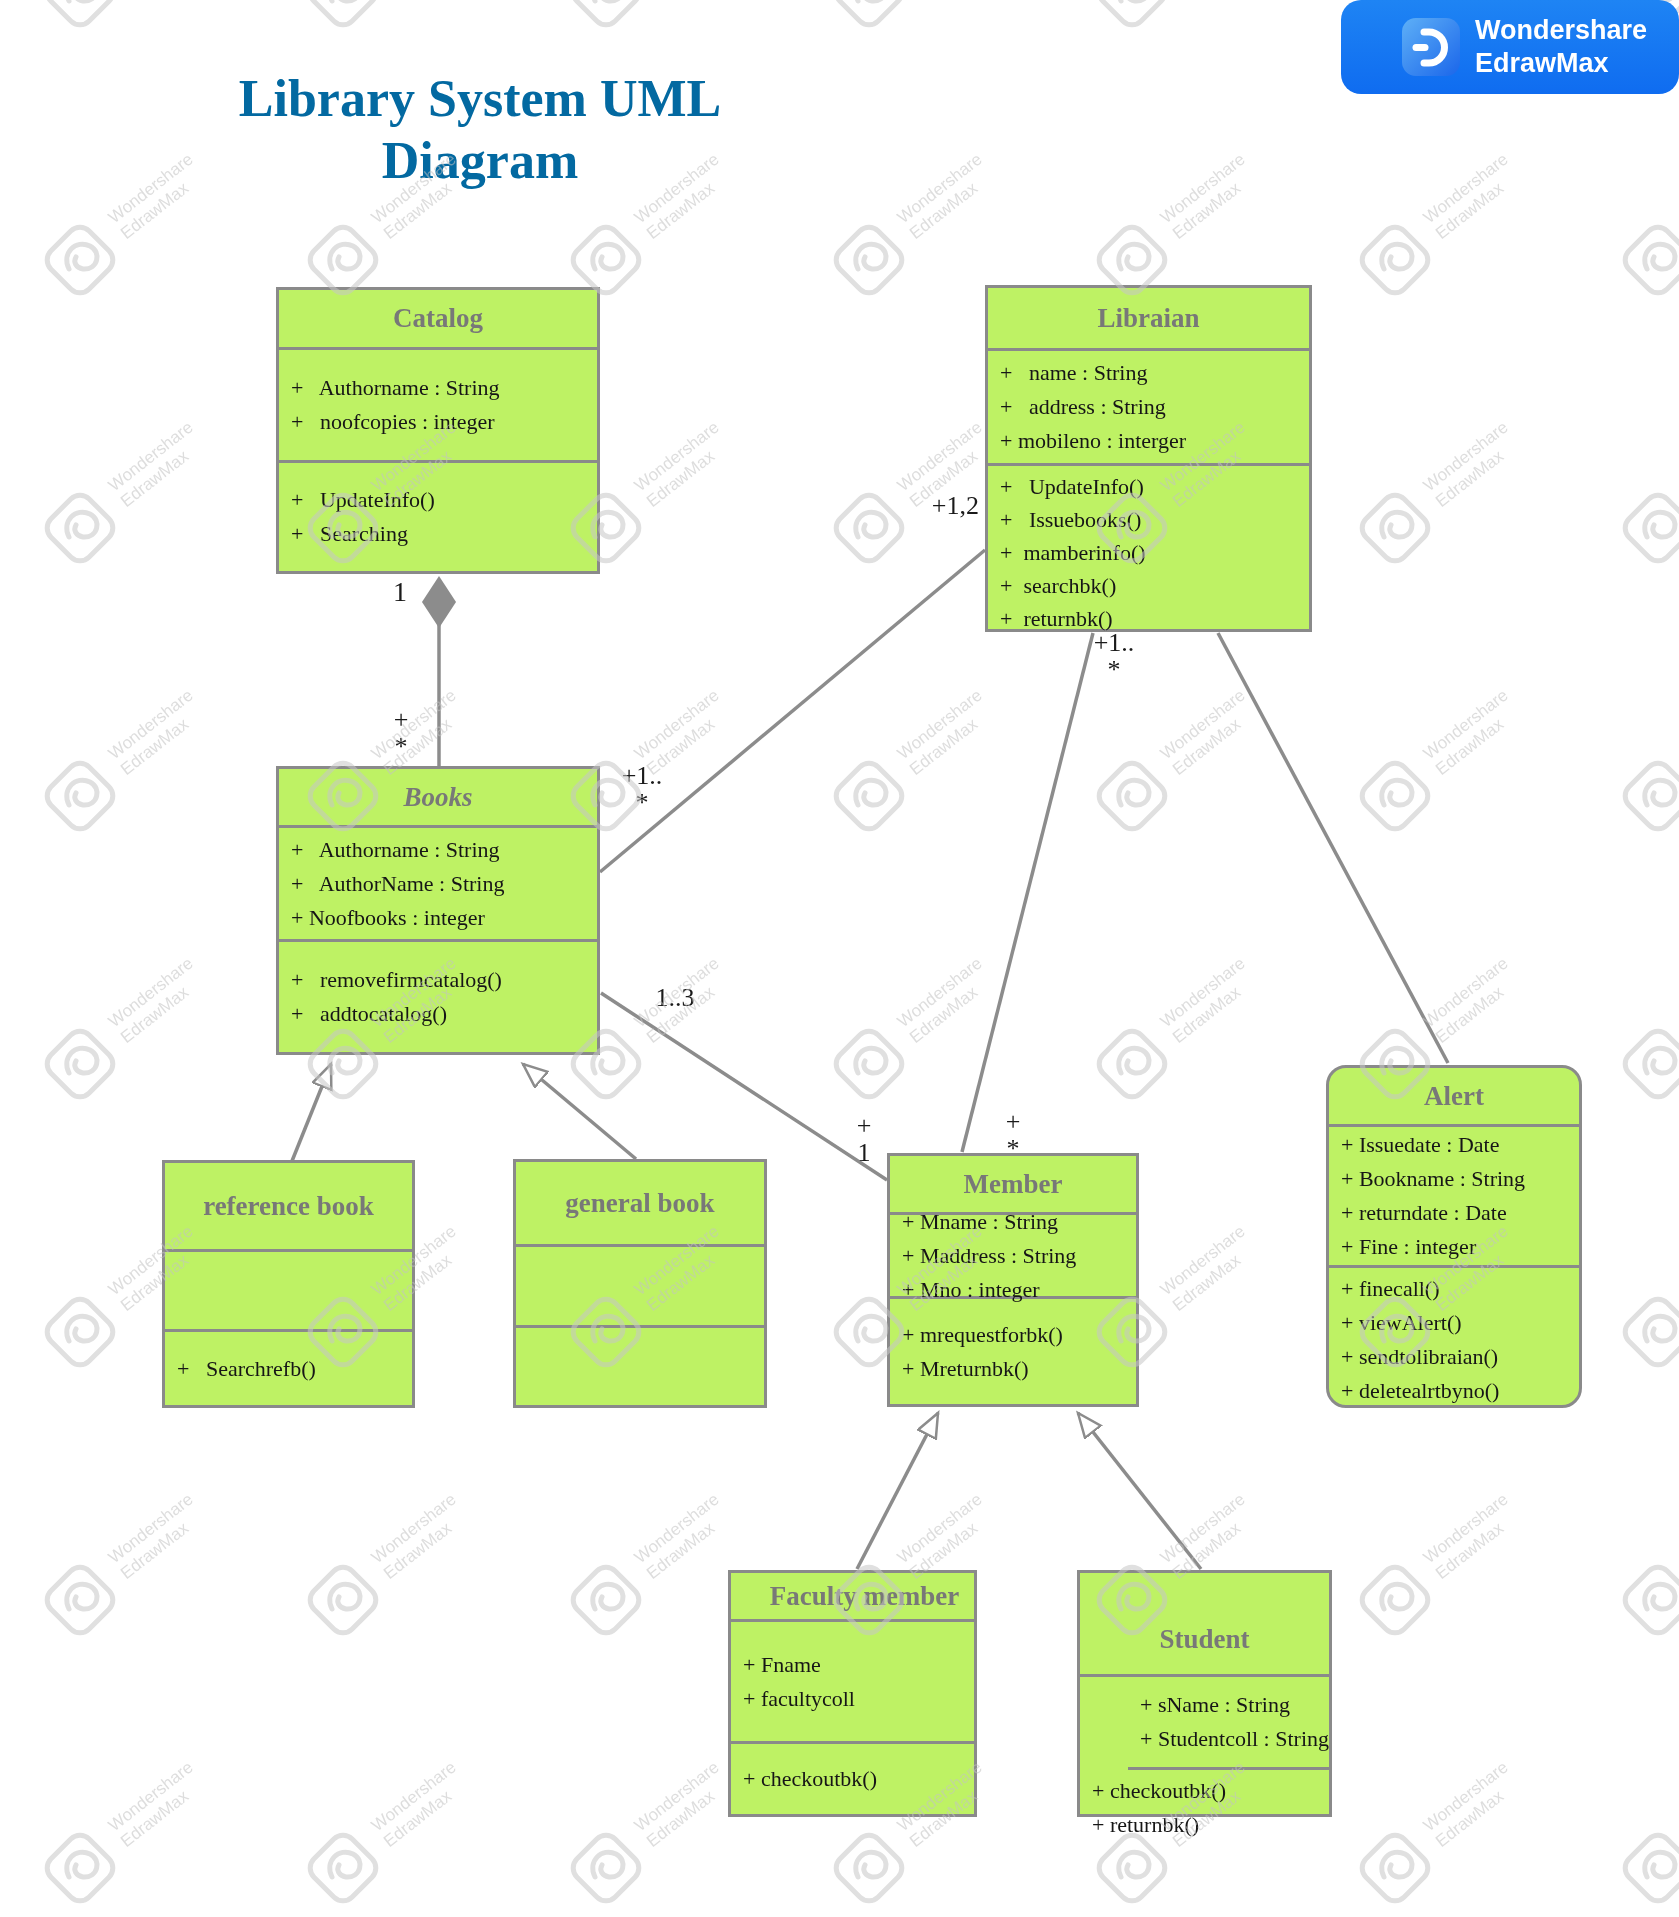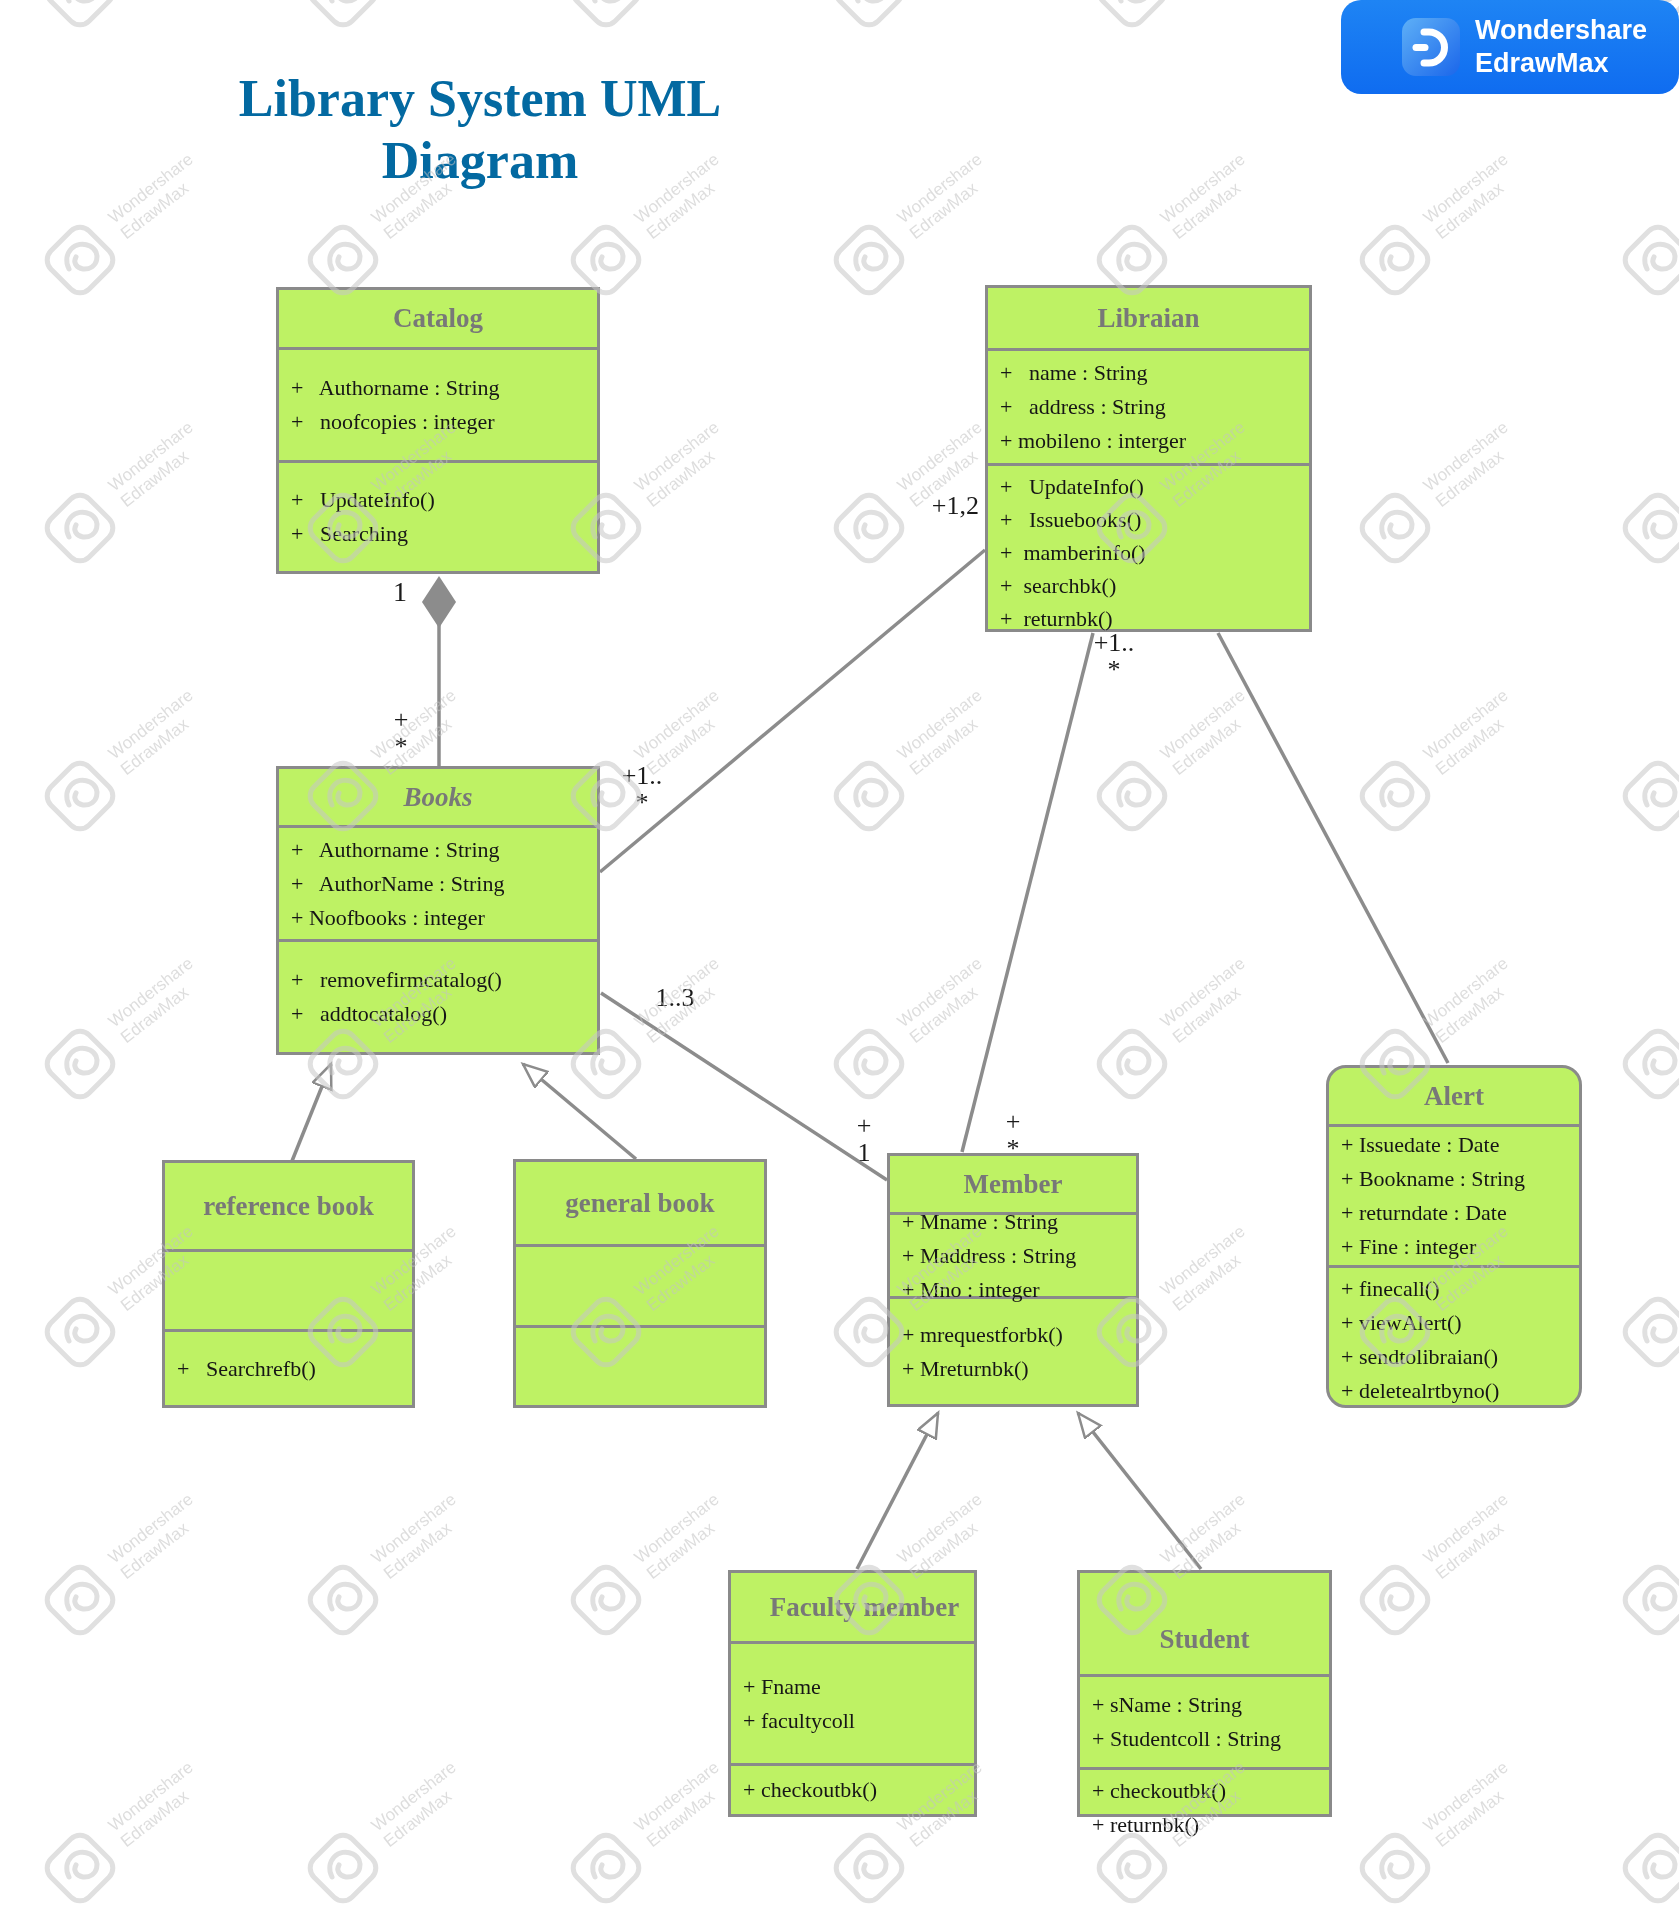--- a/index.html
+++ b/index.html
@@ -157,33 +157,33 @@
     </div>
     <div class="uml-methods">
       <div class="uml-line" style="line-height:34px">+ finecall()</div>
       <div class="uml-line" style="line-height:34px">+ viewAlert()</div>
       <div class="uml-line" style="line-height:34px">+ sendtolibraian()</div>
       <div class="uml-line" style="line-height:34px">+ deletealrtbyno()</div>
     </div>
   </div>
 
   <div class="uml-class" style="left:728px;top:1570px;width:249px;height:247px;">
-    <div class="uml-title" style="height:71px;padding-left:24px;">Faculty member</div>
+    <div class="uml-title" style="height:49px;padding-left:24px;">Faculty member</div>
     <div class="uml-attrs" style="height:122px;">
       <div class="uml-line">+ Fname</div>
       <div class="uml-line">+ facultycoll</div>
     </div>
     <div class="uml-methods">
       <div class="uml-line">+ checkoutbk()</div>
     </div>
   </div>
 
   <div class="uml-class" style="left:1077px;top:1570px;width:255px;height:247px;">
     <div class="uml-title" style="height:72px;margin-top:32px;">Student</div>
-    <div class="uml-attrs" style="height:93px;">
+    <div class="uml-attrs" style="height:93px;margin-left:48px;">
       <div class="uml-line">+ sName : String</div>
       <div class="uml-line">+ Studentcoll : String</div>
     </div>
     <div class="uml-methods">
       <div class="uml-line">+ checkoutbk()</div>
       <div class="uml-line">+ returnbk()</div>
     </div>
   </div>
 
   <div class="mult" style="left:385px;top:578px;width:30px;font-size:28px;">

